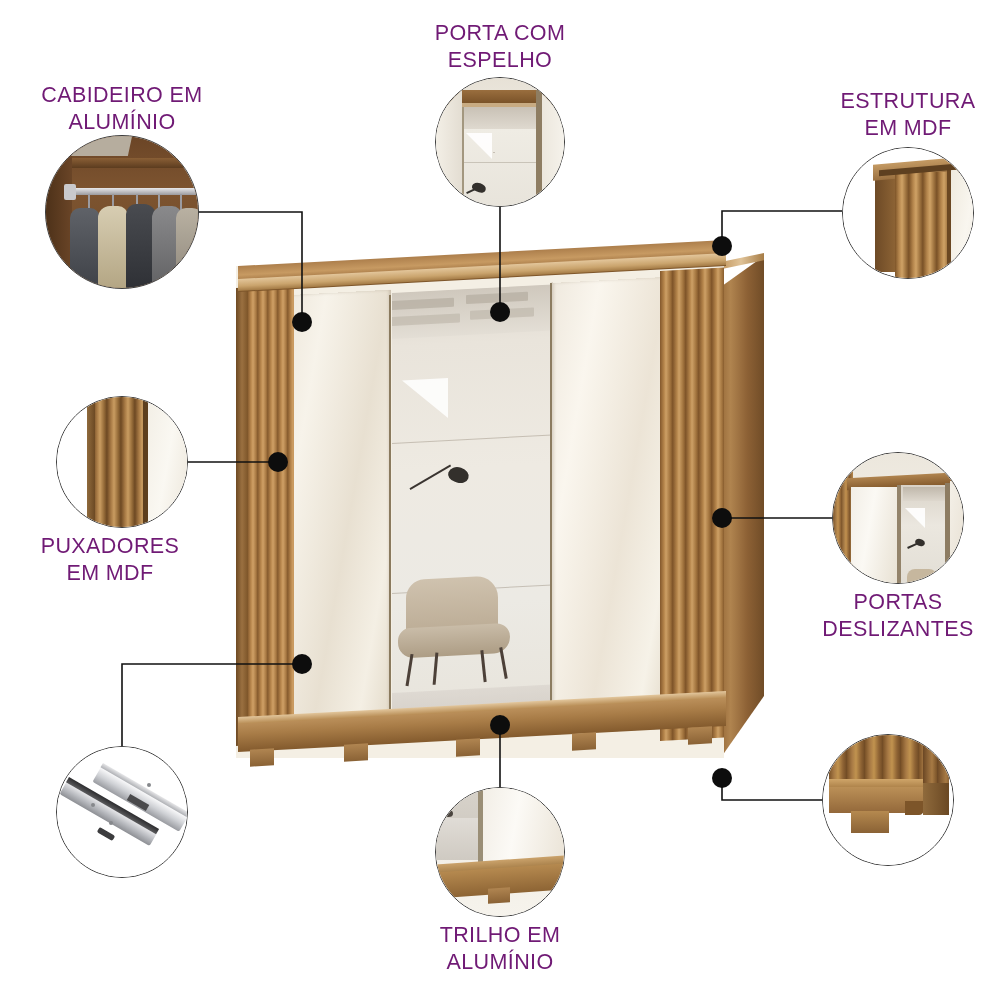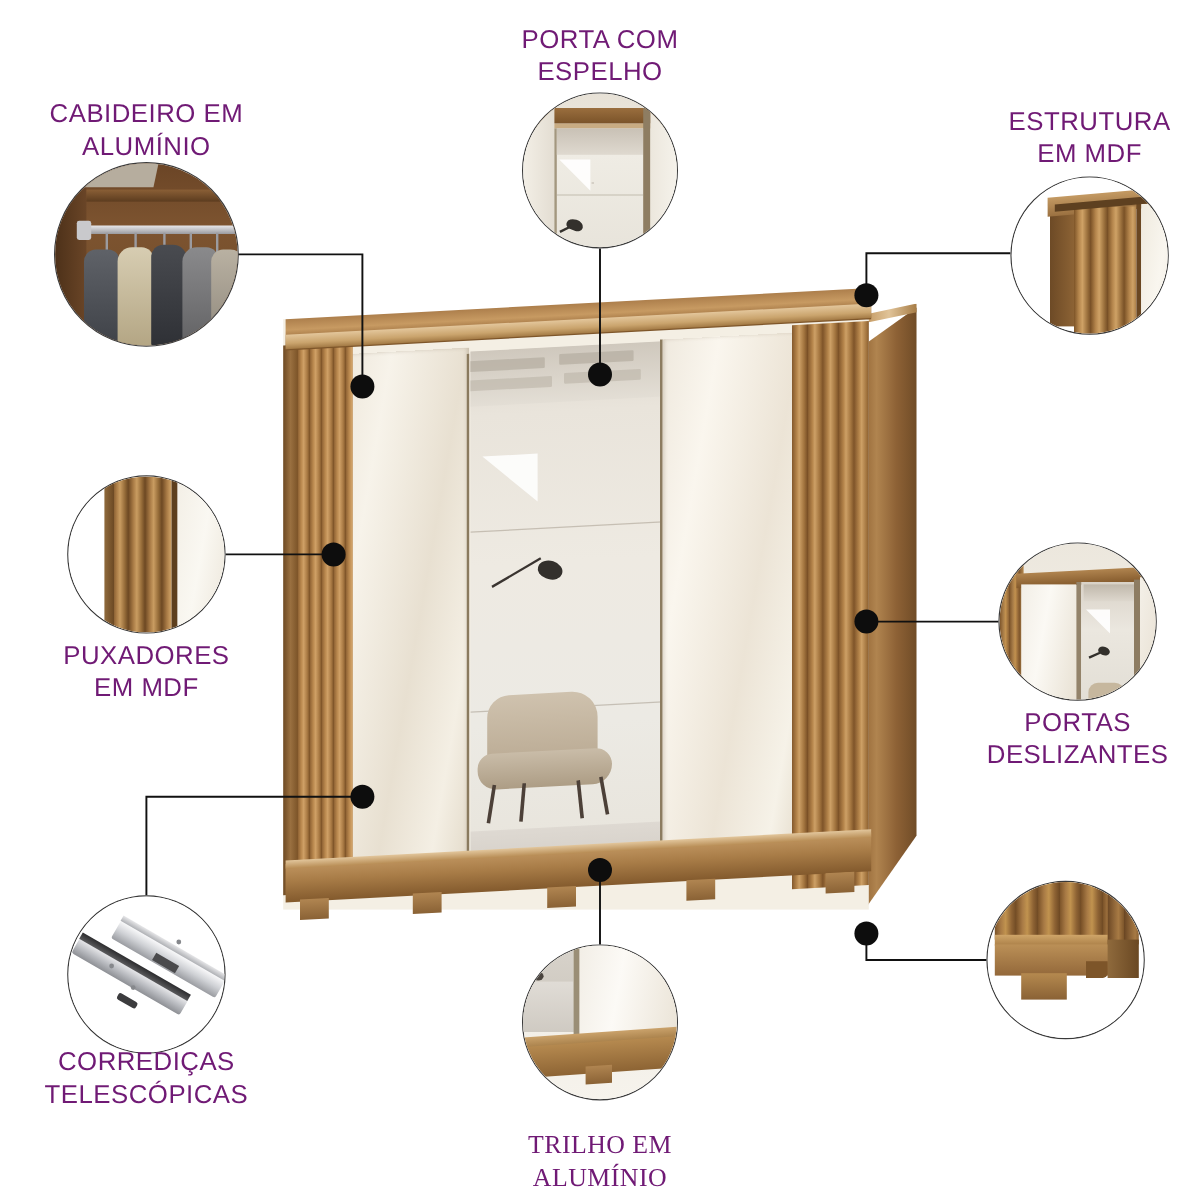--- a/index.html
+++ b/index.html
@@ -314,21 +314,21 @@
 
   <div class="circle" style="left:56px;top:396px;width:132px;height:132px;">
     <div class="inner" style="background:#ffffff;">
       <div style="position:absolute;left:36px;top:0;width:50px;height:100%;
            background:repeating-linear-gradient(90deg,#6f4a24 0px,#a87a45 4px,#c99c61 7px,#966c39 11px,#6b4722 14px);"></div>
       <div style="position:absolute;left:86px;top:0;width:5px;height:100%;background:#5d3f1e;"></div>
       <div style="position:absolute;left:91px;top:0;width:46px;height:100%;background:linear-gradient(100deg,#f3efe6,#faf8f2 45%,#e9e2d5);"></div>
       <div style="position:absolute;left:30px;top:0;width:8px;height:100%;background:linear-gradient(90deg,#8f6a3c,#6c4924);"></div>
     </div>
   </div>
-  <div class="label" style="left:12px;top:533px;width:220px;">PUXADORES
+  <div class="label" style="left:0;top:533px;width:220px;">PUXADORES
 EM MDF</div>
 
   <div class="circle" style="left:832px;top:452px;width:132px;height:132px;">
     <div class="inner" style="background:linear-gradient(180deg,#ece7dd,#f4f1ea);">
       <div style="position:absolute;left:0;top:0;width:20px;height:100%;background:repeating-linear-gradient(90deg,#7a5228 0px,#a67b47 3px,#c2914f 5px,#8a5f32 8px);"></div>
       <div style="position:absolute;left:14px;top:22px;width:120px;height:12px;background:linear-gradient(180deg,#b0844f,#845a2c);transform:skewY(-3deg);"></div>
       <div style="position:absolute;left:18px;top:34px;width:46px;height:98px;background:linear-gradient(100deg,#f2eee6,#fbf9f4 40%,#e8e1d3);"></div>
       <div style="position:absolute;left:64px;top:32px;width:4px;height:100px;background:#93836a;"></div>
       <div style="position:absolute;left:68px;top:32px;width:44px;height:100px;background:linear-gradient(180deg,#d9d2c7,#ebe7df 40%,#e2ded5);"></div>
       <div style="position:absolute;left:70px;top:34px;width:42px;height:14px;background:linear-gradient(180deg,#c0b8ab,#ddd7cd);"></div>
@@ -357,36 +357,34 @@
       <div style="position:absolute;left:46px;top:16px;width:100px;height:5px;
            background:linear-gradient(180deg,#e6e6e8,#aeb0b4);
            transform:rotate(30deg);transform-origin:left top;"></div>
       <div style="position:absolute;left:70px;top:52px;width:22px;height:7px;background:#4a4a4c;transform:rotate(30deg);"></div>
       <div style="position:absolute;left:40px;top:84px;width:18px;height:6px;background:#3c3c3e;transform:rotate(30deg);border-radius:2px;"></div>
       <div style="position:absolute;left:34px;top:56px;width:4px;height:4px;background:#86888c;border-radius:50%;"></div>
       <div style="position:absolute;left:52px;top:74px;width:4px;height:4px;background:#86888c;border-radius:50%;"></div>
       <div style="position:absolute;left:90px;top:36px;width:4px;height:4px;background:#86888c;border-radius:50%;"></div>
     </div>
   </div>
-  <div class="label" style="left:4px;top:872px;width:236px;">CORREDIÇAS
-TELESCÓPICAS</div>
 
   <div class="circle" style="left:435px;top:787px;width:130px;height:130px;">
     <div class="inner" style="background:linear-gradient(180deg,#eeeae2,#f6f3ec);">
       <div style="position:absolute;left:0;top:0;width:42px;height:72px;background:linear-gradient(180deg,#d8d3cb,#c9c4bb);"></div>
       <div style="position:absolute;left:0;top:30px;width:42px;height:42px;background:linear-gradient(180deg,#e0dcd6,#cfcac2);filter:blur(.6px);"></div>
       <div style="position:absolute;left:8px;top:22px;width:9px;height:7px;background:#4a443e;border-radius:50%;"></div>
       <div style="position:absolute;left:42px;top:0;width:5px;height:76px;background:#9a8e76;"></div>
       <div style="position:absolute;left:47px;top:0;width:83px;height:76px;background:linear-gradient(100deg,#f2eee6,#fcfaf6 40%,#eae3d6);"></div>
       <div style="position:absolute;left:0;top:72px;width:130px;height:9px;background:linear-gradient(180deg,#caa26b,#a8804a);transform:skewY(-4deg);"></div>
       <div style="position:absolute;left:0;top:80px;width:130px;height:26px;background:linear-gradient(180deg,#b5894f,#8d6434);transform:skewY(-4deg);"></div>
       <div style="position:absolute;left:52px;top:100px;width:22px;height:15px;background:linear-gradient(180deg,#b08551,#8a6235);transform:skewY(-4deg);"></div>
     </div>
   </div>
-  <div class="label" style="left:390px;top:941px;width:220px;font-family:Liberation Serif, serif;">TRILHO EM
+  <div class="label" style="left:390px;top:922px;width:220px;">TRILHO EM
 ALUMÍNIO</div>
 
   <div class="circle" style="left:822px;top:734px;width:132px;height:132px;">
     <div class="inner" style="background:#ffffff;">
       <div style="position:absolute;left:6px;top:0;width:96px;height:48px;
            background:repeating-linear-gradient(90deg,#7a5228 0px,#a87a45 5px,#c1934f 9px,#8e6334 14px,#6f4a24 18px);"></div>
       <div style="position:absolute;left:6px;top:44px;width:100px;height:9px;background:linear-gradient(180deg,#cfa569,#ab8048);"></div>
       <div style="position:absolute;left:6px;top:52px;width:100px;height:26px;background:linear-gradient(180deg,#bb9057,#93683a);"></div>
       <div style="position:absolute;left:28px;top:76px;width:38px;height:22px;background:linear-gradient(180deg,#b5894f,#8a6235);"></div>
       <div style="position:absolute;left:100px;top:0;width:26px;height:52px;

